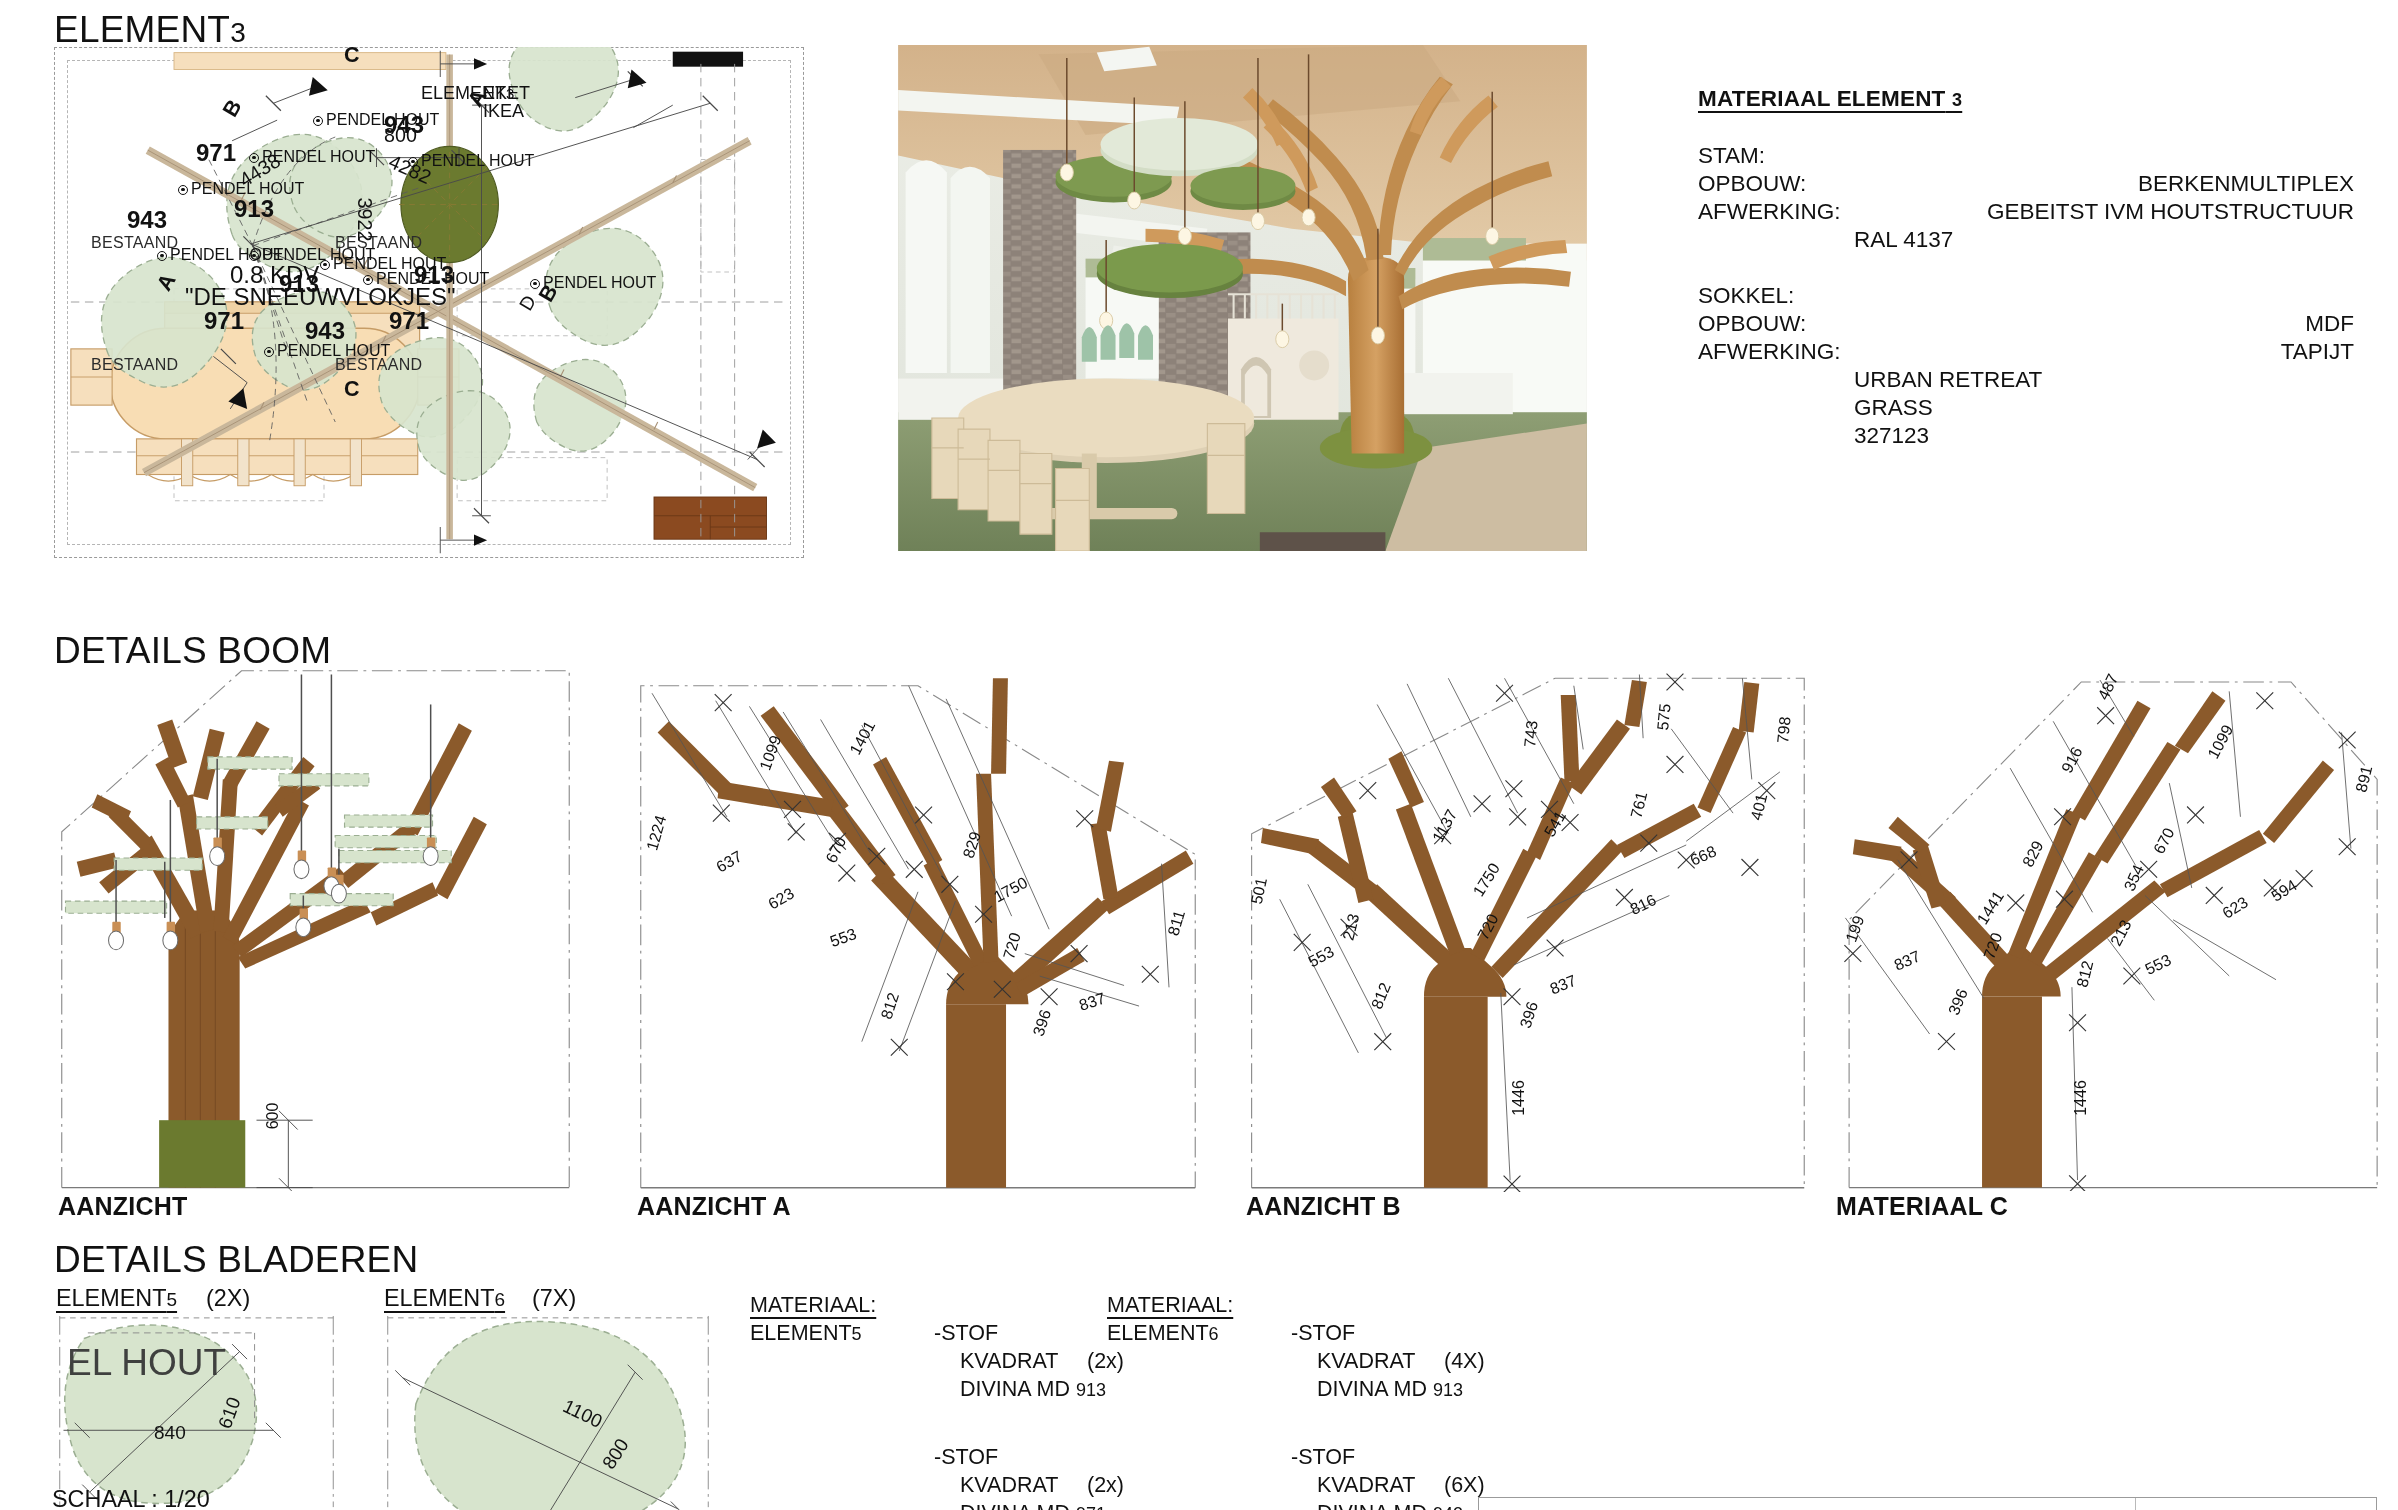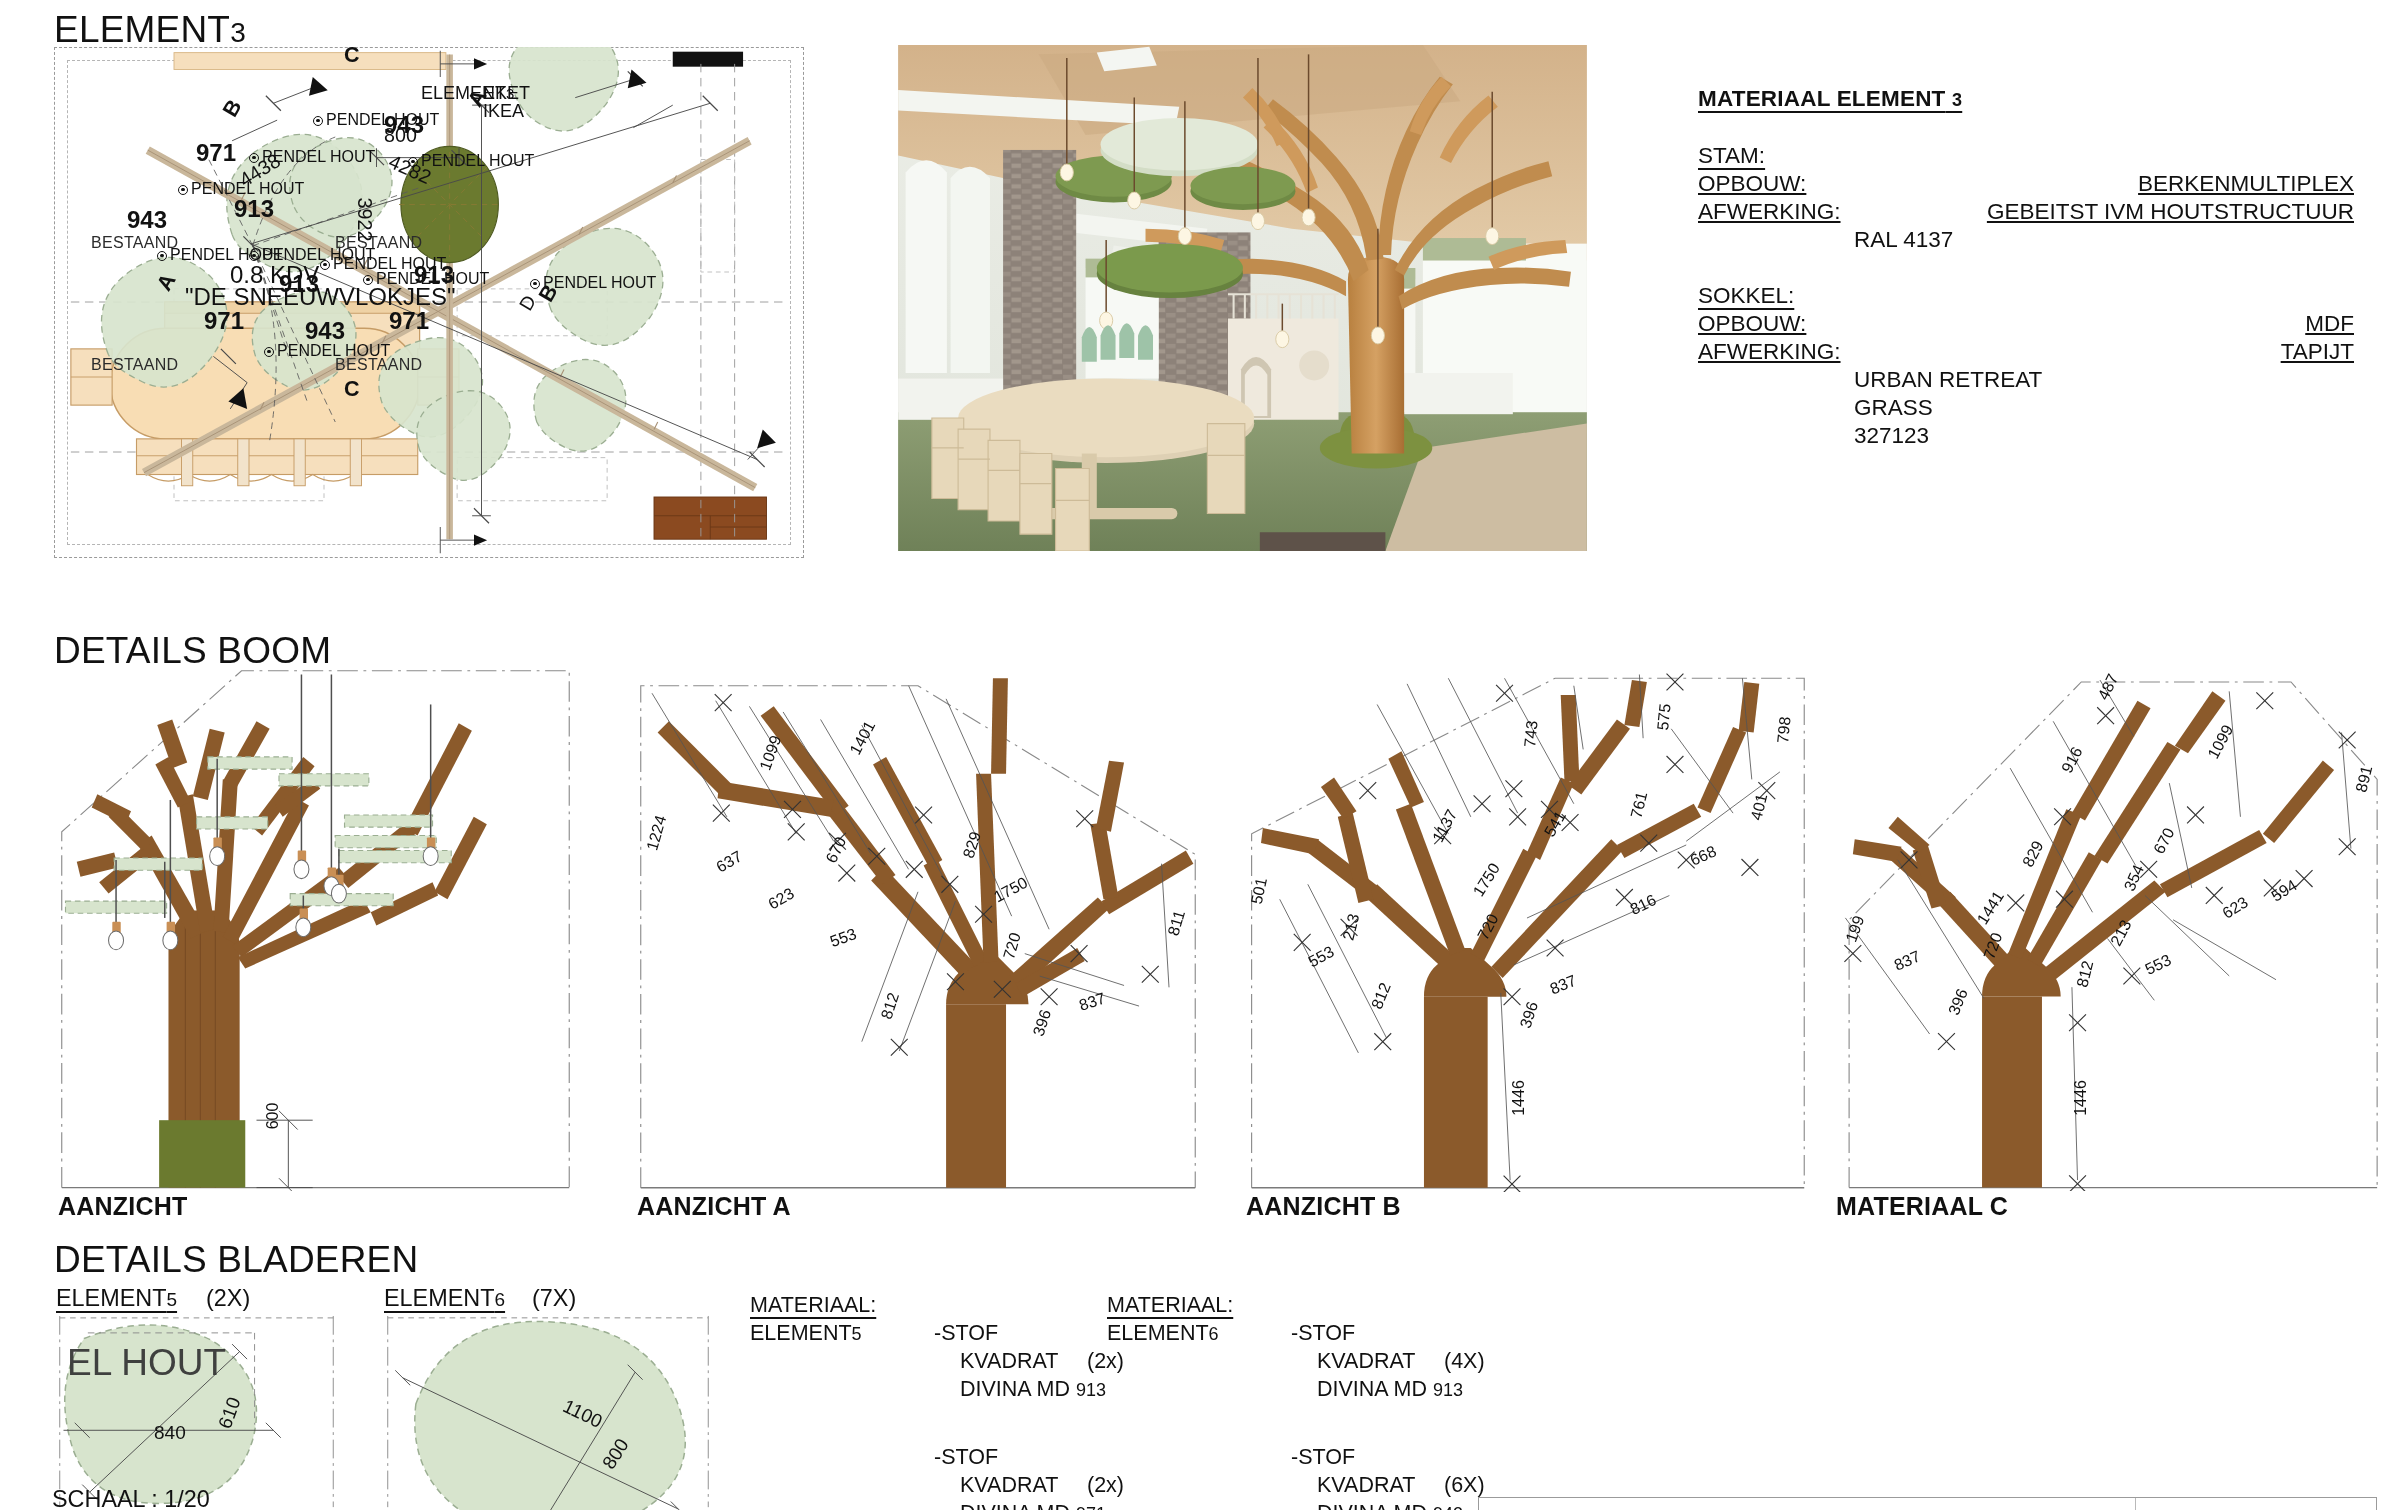--- a/index.html
+++ b/index.html
@@ -39,22 +39,22 @@
   .kdv-b { position:absolute; font-size:24px; }
 
   
   #render { left:898px; top:45px; width:689px; height:506px; overflow:hidden; border:0; background:#cfcabb; }
 
   
   #matblock { left:1698px; top:49px; width:656px; font-size:22.5px; line-height:28px;margin-top:36px; }
   #matblock .title { font-size:22.5px; font-weight:600; text-decoration:underline; text-underline-offset:4.7px; letter-spacing:0.2px;}
   #matblock .title .sm { font-size:18px; }
   #matblock .grp { margin-top:28px; }
-  #matblock .head { text-decoration:underline; text-underline-offset:4.7px; }
-  #matblock .row { display:flex;text-decoration:underline; }
+  #matblock .head { text-underline-offset:4.7px; }
+  #matblock .row { display:flex; }
   #matblock .k { width:156px; flex:0 0 156px; }
   #matblock .v { flex:1;text-align:right; }
   #matblock .ind { margin-left:156px; }
 
   
   #h-boom { left:54px; top:630px; }
   #h-blad { left:54px; top:1239px; }
 
   
   .treepanel { position:absolute; top:667px; height:525px; }

